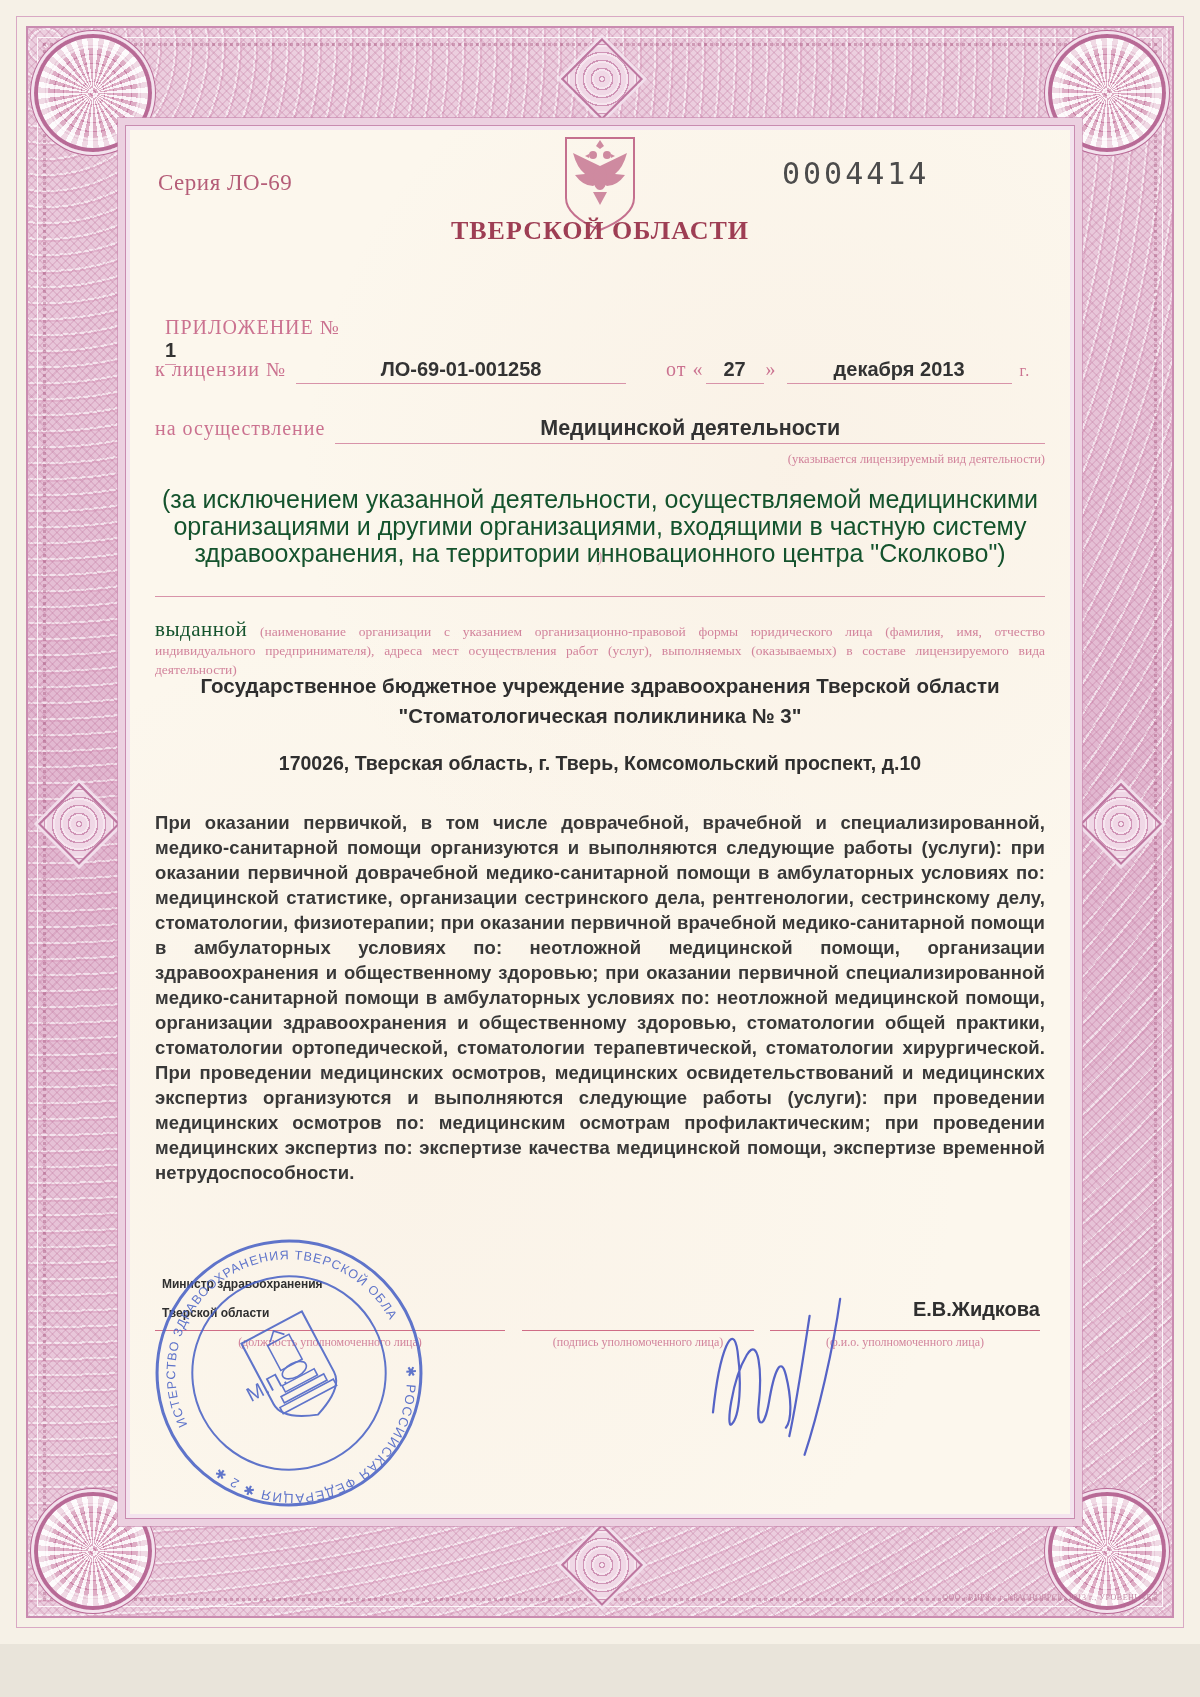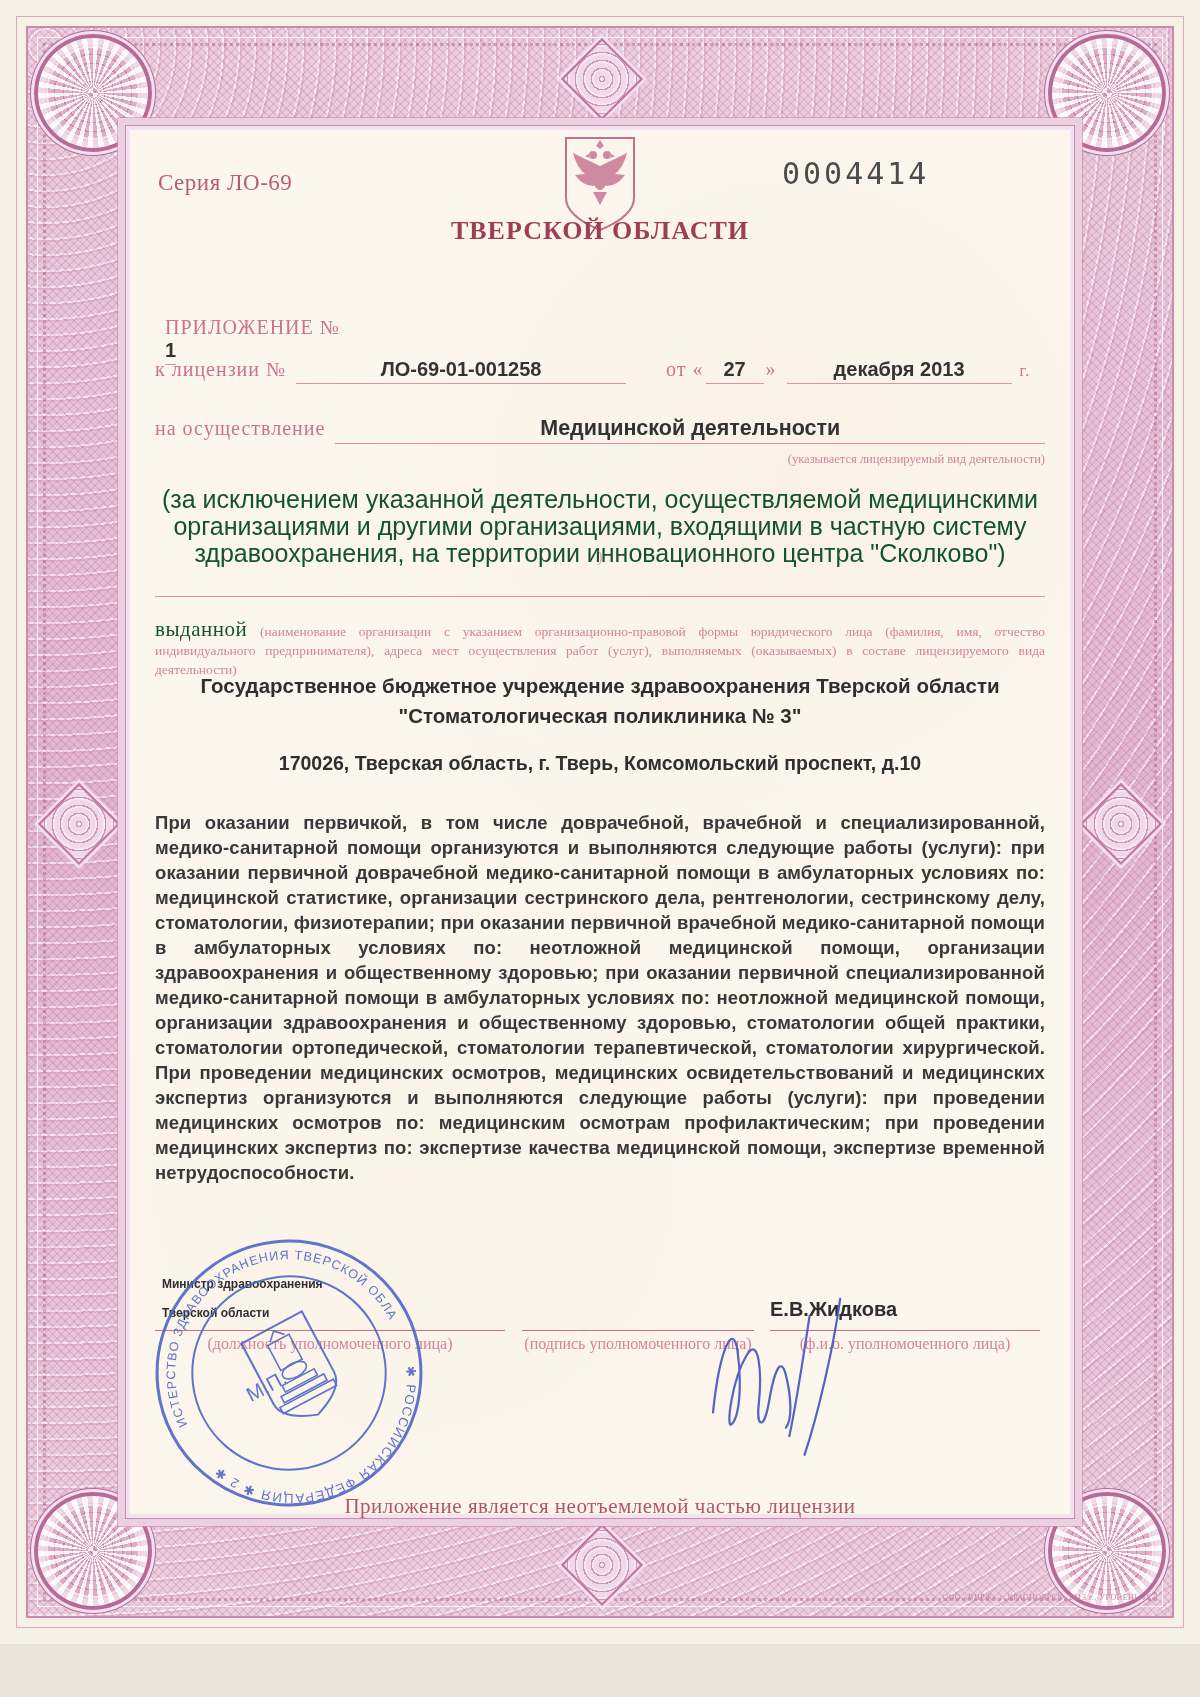--- a/index.html
+++ b/index.html
@@ -74,25 +74,25 @@
     font-family:"Liberation Sans",sans-serif;font-weight:bold;color:#2f2f2f;font-size:20.5px;}
   .org.l1{top:544px;} .org.l2{top:574px;}
   .address{position:absolute;left:25px;right:25px;top:622px;text-align:center;
     font-family:"Liberation Sans",sans-serif;font-weight:bold;color:#2f2f2f;font-size:19.5px;}
   .body-text{position:absolute;left:25px;right:25px;top:680px;
     font-family:"Liberation Sans",sans-serif;font-weight:bold;color:#383838;
     font-size:18.5px;line-height:25px;text-align:justify;letter-spacing:.1px;}
   
   .sig-position{position:absolute;left:32px;top:1140px;
     font-family:"Liberation Sans",sans-serif;font-weight:bold;color:#2f2f2f;font-size:12px;line-height:29px;}
-  .sig-name{position:absolute;left:640px;width:270px;top:1168px;text-align:left;
+  .sig-name{position:absolute;left:640px;width:270px;top:1168px;text-align:right;
     font-family:"Liberation Sans",sans-serif;font-weight:bold;color:#2f2f2f;font-size:20px;}
   .sig-line{position:absolute;top:1200px;border-top:1.2px solid #cf6d86;}
   .sig-line.a{left:25px;width:350px;} .sig-line.b{left:392px;width:232px;} .sig-line.c{left:640px;width:270px;}
-  .sig-caption{position:absolute;top:1205px;text-align:center;color:#d2849c;font-size:16px;}
+  .sig-caption{position:absolute;top:1205px;text-align:center;color:#d2849c;font-size:12px;}
   .sig-caption.a{left:25px;width:350px;} .sig-caption.b{left:392px;width:232px;} .sig-caption.c{left:640px;width:270px;}
   .signature-ink{position:absolute;left:545px;top:1140px;z-index:5;}
   
   .stamp{position:absolute;left:148px;top:1232px;width:282px;height:282px;
     transform:rotate(-28deg);opacity:.88;z-index:6;}
   .stamp text{font-family:"Liberation Sans",sans-serif;fill:#4a63c6;}
   
   .footer-note{position:absolute;left:25px;right:25px;top:1364px;text-align:center;
     color:#b4556e;font-size:21px;letter-spacing:.5px;}
   .print-info{position:absolute;right:44px;bottom:42px;color:#c489a5;font-size:8px;letter-spacing:.5px;}
@@ -182,21 +182,20 @@
     <div class="sig-line b"></div>
     <div class="sig-line c"></div>
     <div class="sig-caption a">(должность уполномоченного лица)</div>
     <div class="sig-caption b">(подпись уполномоченного лица)</div>
     <div class="sig-caption c">(ф.и.о. уполномоченного лица)</div>
 
     <svg class="signature-ink" width="215" height="195" viewBox="0 0 200 230">
       <path d="M18 168 C26 92 42 60 47 96 C52 132 50 172 40 182 C33 189 40 130 58 100 C72 77 76 120 72 158 C69 185 78 190 84 156 C90 120 98 100 104 124 C110 148 112 176 104 186 M132 54 C124 106 116 160 108 196 M168 34 C160 92 142 170 126 218" fill="none" stroke="#4656c2" stroke-width="2.6" stroke-linecap="round" opacity="0.92"></path>
     </svg>
 
-    <div class="footer-note">Приложение является неотъемлемой частью лицензии</div>
   </div>
 
   <svg class="stamp" viewBox="0 0 280 280">
     <circle cx="140" cy="140" r="131" fill="none" stroke="#4a63c6" stroke-width="3"></circle>
     <circle cx="140" cy="140" r="96" fill="none" stroke="#4a63c6" stroke-width="2"></circle>
     <defs>
       <path id="arcTop" d="M 27,140 A 113,113 0 0 1 253,140"></path>
       <path id="arcBot" d="M 253,148 A 113,113 0 0 1 27,148"></path>
     </defs>
     <text font-size="12.5" letter-spacing="1">

